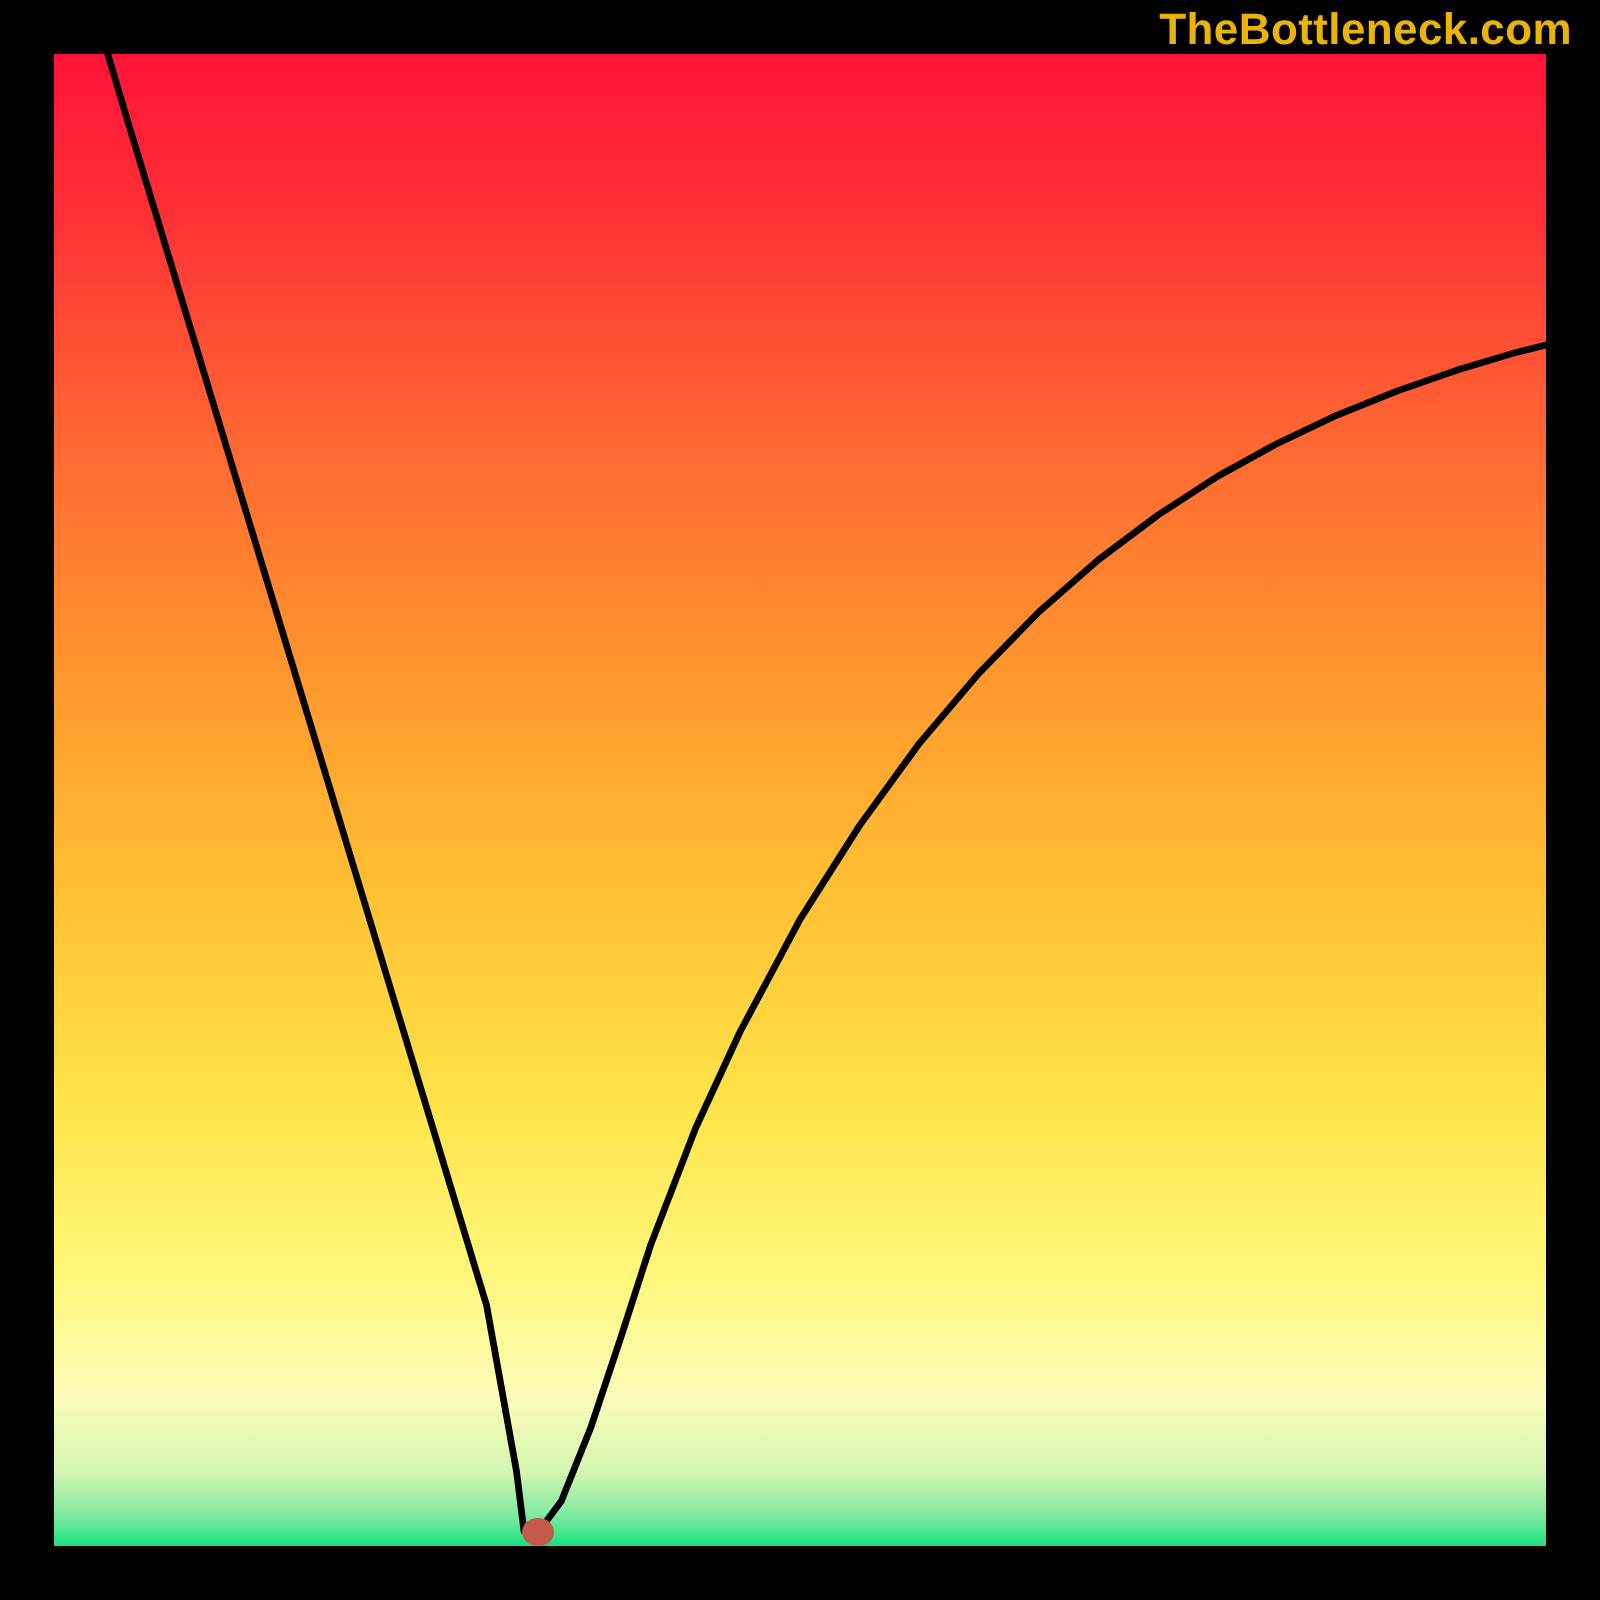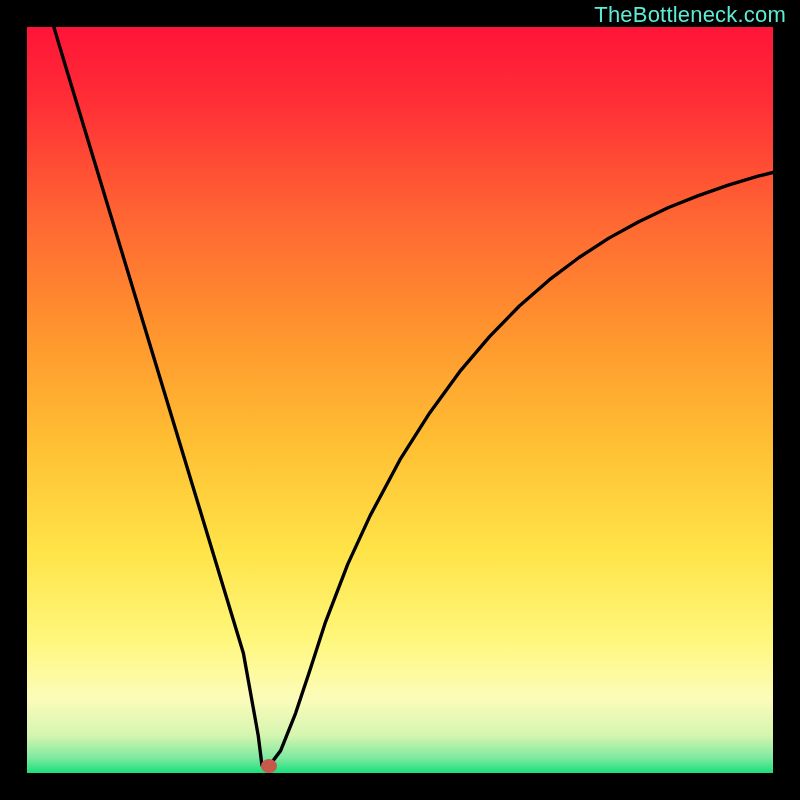--- a/index.html
+++ b/index.html
@@ -14,23 +14,23 @@
   .frame {
     position: relative;
     width: 800px;
     height: 800px;
     background: #000;
   }
   .watermark {
     position: absolute;
     top: 2px;
     right: 14px;
-    color: #5eead4;
+    color: #eab308;
     font-size: 22px;
-    font-weight: 400;
+    font-weight: 700;
     letter-spacing: 0.2px;
     z-index: 5;
   }
   .plot-area {
     position: absolute;
     left: 27px;
     top: 27px;
     width: 746px;
     height: 746px;
   }

